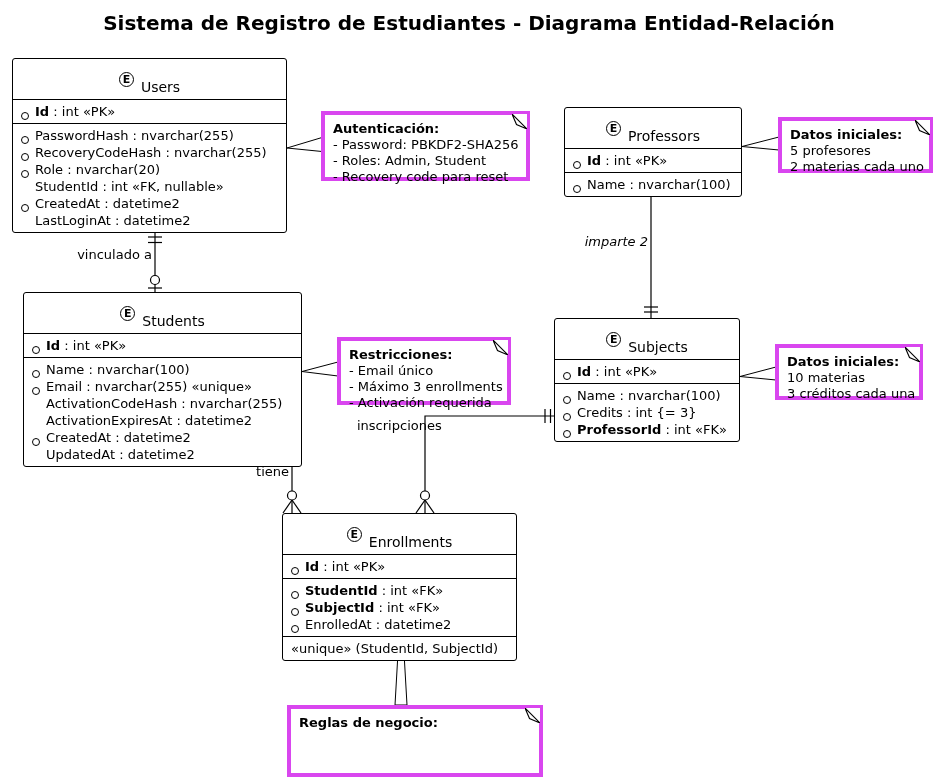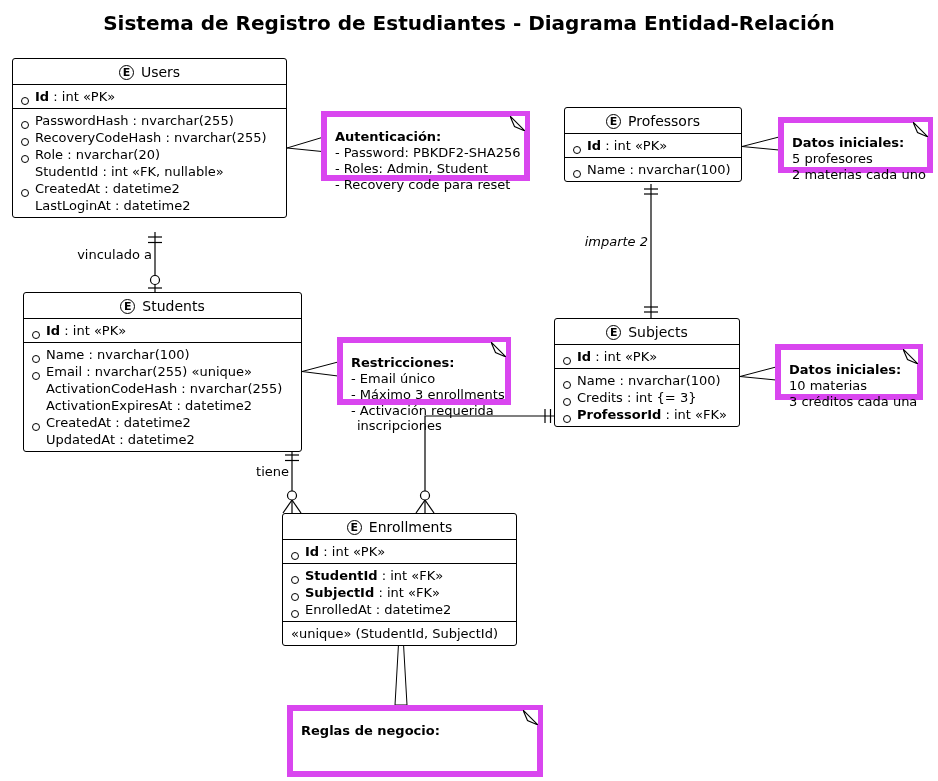--- a/index.html
+++ b/index.html
@@ -22,33 +22,33 @@
   }
   .ehead{
     display:flex;align-items:center;justify-content:center;gap:7px;
     padding:5px 8px 4px 8px;
   }
   .spot{
     width:15px;height:15px;border:1.1px solid #000;border-radius:50%;
     display:inline-flex;align-items:center;justify-content:center;
     font-size:11px;font-weight:bold;flex:none;box-sizing:border-box;line-height:1;
   }
-  .ename{font-size:14px;}
+  .ename{font-size:14px;margin-top:15px;}
   .esec{border-top:1px solid #000;padding:3px 0;}
   .row{display:flex;align-items:flex-end;padding:0 8px;line-height:17px;font-size:13px;}
   .row span{white-space:pre;}
   .ficon{
     width:8px;height:8px;border:1.2px solid #000;border-radius:50%;
     margin-right:6px;flex:none;box-sizing:border-box;
   }
   .ficon.noicon{border-color:transparent;}
   .fb{font-weight:bold;}
   .note{
-    position:absolute;background:#fff;border:6px solid #d946ef;z-index:2;
-    box-sizing:border-box;padding:12px 8px;font-size:13px;line-height:16px;
+    position:absolute;background:#fff;border:4px solid #d946ef;z-index:2;
+    box-sizing:border-box;padding:6px 8px;font-size:13px;line-height:16px;
   }
   .note .ntitle{font-weight:bold;}
   .note .nline{white-space:pre;}
   .fold{position:absolute;top:-1px;right:-1px;width:15px;height:15px;z-index:4;}
   .rlabel{position:absolute;z-index:3;font-size:13px;line-height:15px;}
   .ra-right{text-align:right;}
 </style>
 </head>
 <body>
 

